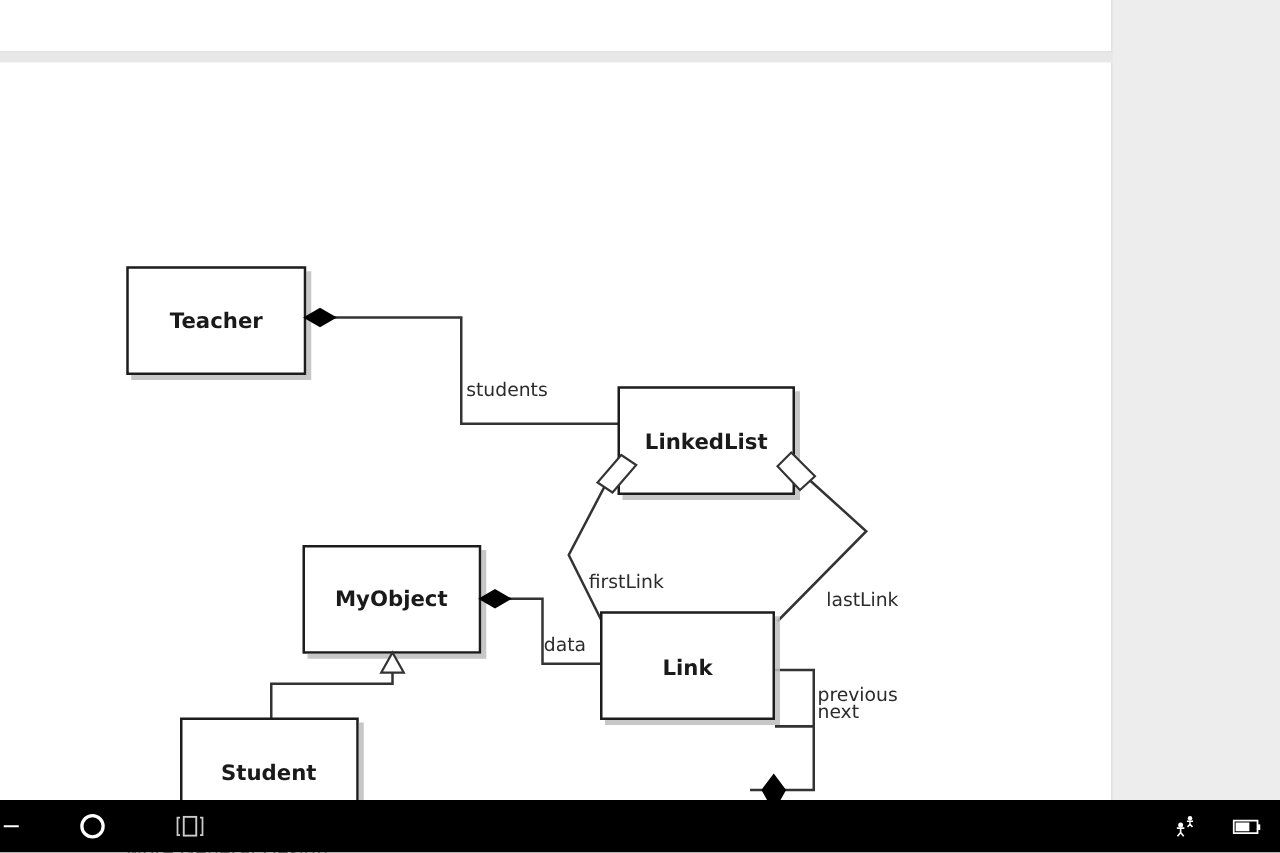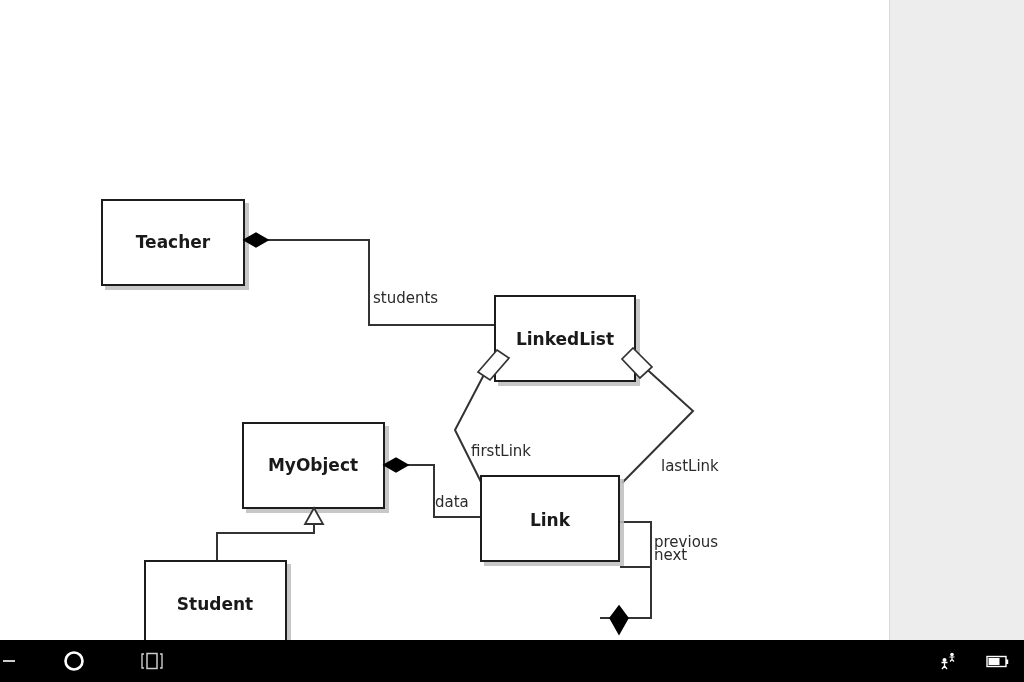--- a/index.html
+++ b/index.html
@@ -14,21 +14,21 @@
   
   .page {
     position: absolute;
     left: 0;
     width: 890px;
     background: #ffffff;
     border-right: 1px solid #d8d8d8;
     border-bottom: 1px solid #d8d8d8;
   }
   #page-top  { top: -150px; height: 192px; }
-  #page-main { top: 36px;  height: 616px; border-bottom: none; }
+  #page-main { top: 50px;  height: 616px; border-bottom: none; }
 
   .page-gap {
     position: absolute;
     left: 0; top: 42px;
     width: 890px; height: 10px;
     background: #e8e8e8;
   }
 
   
   #diagram {

